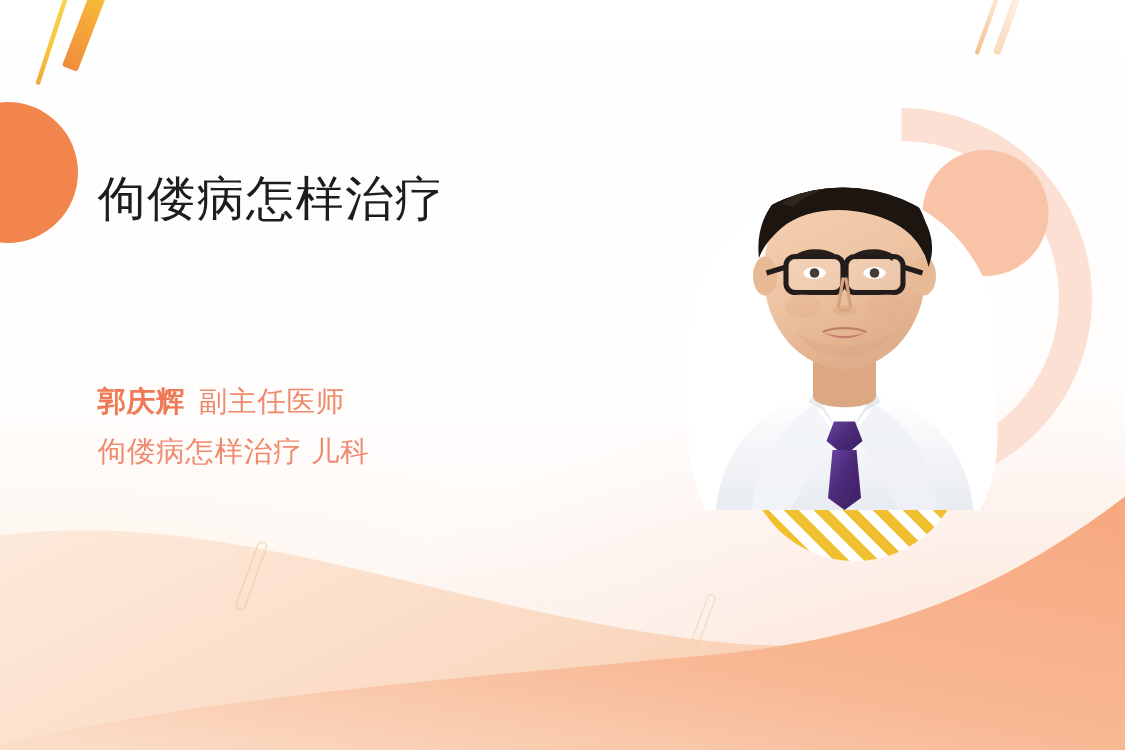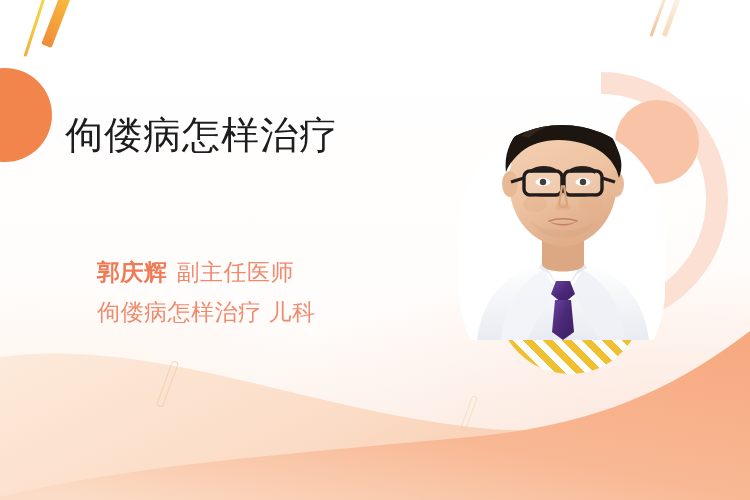--- a/index.html
+++ b/index.html
@@ -122,40 +122,39 @@
           border-color:rgba(238,205,165,.45);}
 
   
   .text-block{
     position:absolute;
     left:65px;top:112px;
     width:360px;
   }
   .title{
     margin:0;
-    font-size:38px;
+    font-size:32px;
     line-height:1.25;
     font-weight:400;
     letter-spacing:1px;
     color:#1d1d1f;
     white-space:nowrap;
   }
   .credit{
     margin:0;
     position:absolute;
     left:0;top:140px;
     width:360px;
   }
   .credit-line{
-    font-size:23px;
+    font-size:19px;
     line-height:1.75;
     color:#ef8a6e;
     letter-spacing:.5px;
     white-space:nowrap;
-    margin-left:32px;
   }
   .doc-name{
     font-weight:bold;
     color:#ef7a55;
     margin-right:9px;
   }
 </style>
 </head>
 <body>
 

